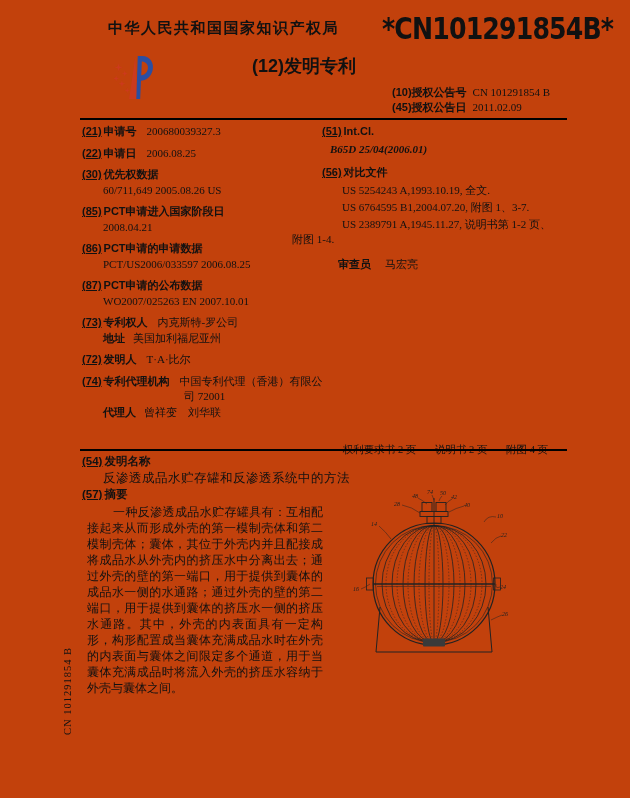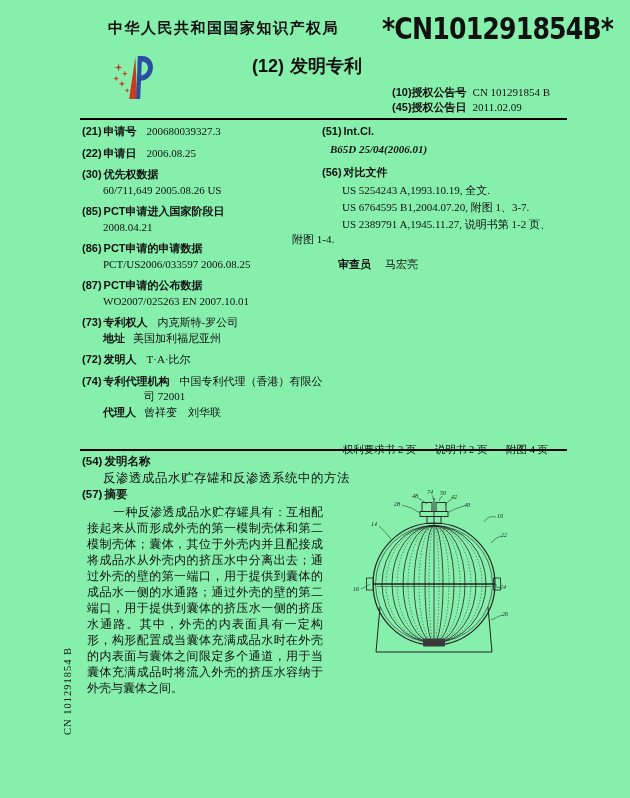--- a/index.html
+++ b/index.html
@@ -1,45 +1,45 @@
 <!DOCTYPE html>
 <html><head>
 <meta charset="utf-8">
 <style>
   html,body{margin:0;padding:0;background:#ffffff;}
-  .page{position:relative;width:630px;height:798px;background:#86efac;color:#111;
+  .page{position:relative;width:630px;height:798px;background:#c2410c;color:#111;
         font-family:"Liberation Serif","DejaVu Serif",serif;overflow:hidden;}
   .b{font-family:"Liberation Sans","DejaVu Sans",sans-serif;font-weight:700;font-style:normal;}
   .v{font-family:"Liberation Serif","DejaVu Serif",serif;}
 
   
   .office{position:absolute;left:108px;top:19px;font-size:15px;letter-spacing:1.5px;
           font-family:"Liberation Sans","DejaVu Sans",sans-serif;font-weight:700;}
   .barcode{position:absolute;left:382px;top:11px;font-size:30px;font-weight:700;
            font-family:"DejaVu Sans","Liberation Sans",sans-serif;white-space:nowrap;
            transform:scaleX(0.84);transform-origin:left top;letter-spacing:-1px;}
   .logo{position:absolute;left:108px;top:50px;width:48px;height:56px;}
   .doc-type{position:absolute;left:252px;top:54px;font-size:18px;
             font-family:"Liberation Sans","DejaVu Sans",sans-serif;font-weight:700;}
-  .doc-type .dcode{margin-right:6px;}
+  .doc-type .dcode{}
   .grant-block{position:absolute;left:392px;top:85px;font-size:11px;line-height:15px;white-space:nowrap;}
   .grant-block .gval{margin-left:6px;}
 
   .rule{position:absolute;left:80px;width:487px;border-top:2px solid #000;height:0;}
   .rule-top{top:118px;}
   .rule-mid{top:449px;}
 
   
   .col-left{position:absolute;left:82px;top:124px;width:242px;font-size:11px;line-height:14.5px;}
   .col-right{position:absolute;left:292px;top:124px;width:266px;font-size:11px;line-height:15px;}
   .field{margin-bottom:7px;}
-  .code{margin-right:2px;}
+  .code{margin-right:2px;text-decoration:underline;}
   .lab{margin-right:10px;text-align:center;}
   .cont{margin-left:21px;margin-top:1px;}
-  .cont-center{margin-left:62px;margin-top:1px;}
+  .cont-center{margin-left:102px;margin-top:1px;}
   .sub .lab2{margin-right:8px;}
   .ind51{margin-left:30px;margin-bottom:3px;}
   .ipc{margin-left:38px;font-weight:700;font-style:italic;margin-bottom:8px;white-space:nowrap;}
   .ref{margin:0 0 2px 0;text-indent:50px;}
   .examiner{margin-left:46px;margin-top:10px;}
   .examiner .ename{margin-left:14px;text-align:center;}
 
   
   .pages-line{position:absolute;left:80px;top:443px;width:468px;text-align:right;
               font-size:10.5px;white-space:nowrap;}

